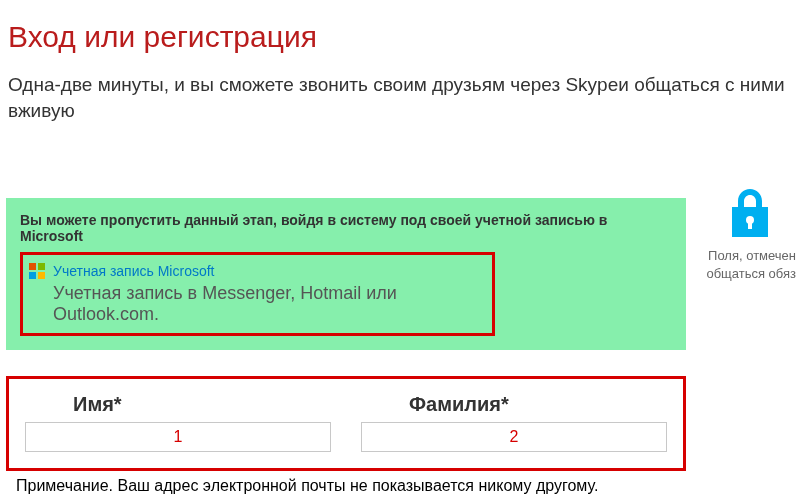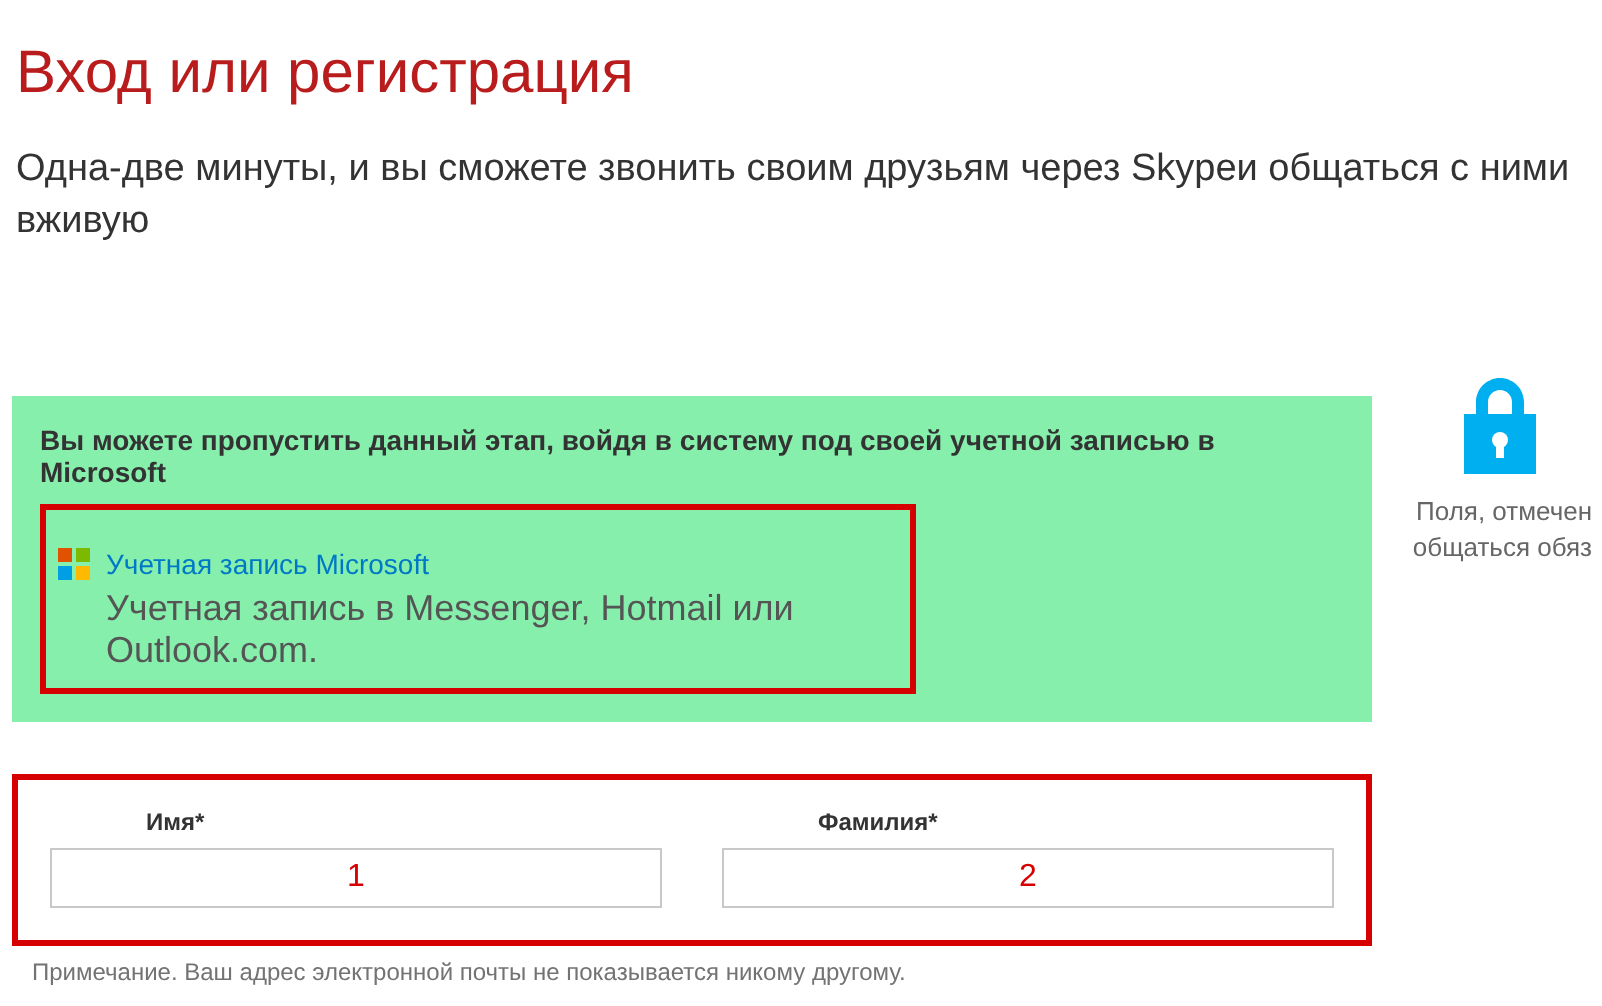--- a/index.html
+++ b/index.html
@@ -42,22 +42,22 @@
   .notice {
     background:#86efac;
     padding:14px 14px 14px 14px;
     font-size:14px;
     margin-top:25px;
   }
   .notice-title { font-weight:700; color:#333; }
   .ms-box {
     border:3px solid #d60000;
     margin-top:8px;
-    padding:19px 8px 8px 6px;
-    width:438px;
+    padding:8px 8px 8px 6px;
+    width:475px;
   }
   .ms-line1 { display:flex; align-items:center; gap:8px; }
   .ms-logo {
     width:16px; height:16px; display:inline-block;
     background:
       linear-gradient(#e15200,#e15200) 0 0/7px 7px no-repeat,
       linear-gradient(#7cb900,#7cb900) 9px 0/7px 7px no-repeat,
       linear-gradient(#009fe3,#009fe3) 0 9px/7px 7px no-repeat,
       linear-gradient(#ffb900,#ffb900) 9px 9px/7px 7px no-repeat;
   }
@@ -65,37 +65,37 @@
   .ms-sub { color:#555; font-size:18px; margin-top:4px; margin-left:24px; }
 
   
   .form-wrap {
     border:3px solid #d60000;
     margin-top:26px;
     padding:14px 16px 16px 16px;
   }
   .row { display:flex; gap:30px; }
   .col { flex:1; position:relative; }
-  .fld-label { font-size:12px; font-weight:700; color:#333; margin-bottom:6px; display:block;padding-left:48px; }
+  .fld-label { font-size:20px; font-weight:700; color:#333; margin-bottom:6px; display:block;padding-left:48px; }
   .fld-label.muted { color:#9b9b9b; font-weight:700; }
   .fld {
     width:100%; height:30px;
     border:1px solid #c8c8c8;
     background:#fff;
     padding:4px 8px;
     font-size:14px;
   }
   .anno {
     position:absolute; left:50%; transform:translateX(-50%);
     bottom:6px;
     color:#d60000; font-size:16px; font-weight:400;
     pointer-events:none;
   }
   .note-below {
-    font-size:12px; color:#737373; margin:6px 0 0 10px;
+    font-size:16px; color:#000000; margin:6px 0 0 10px;
   }
 
   
   .lock-ic { display:block; margin:0 auto 10px auto; }
   .side-text { font-size:13px; color:#666; line-height:1.35; }
 </style>
 </head>
 <body>
 
 <div class="page-title">Вход или регистрация</div>

